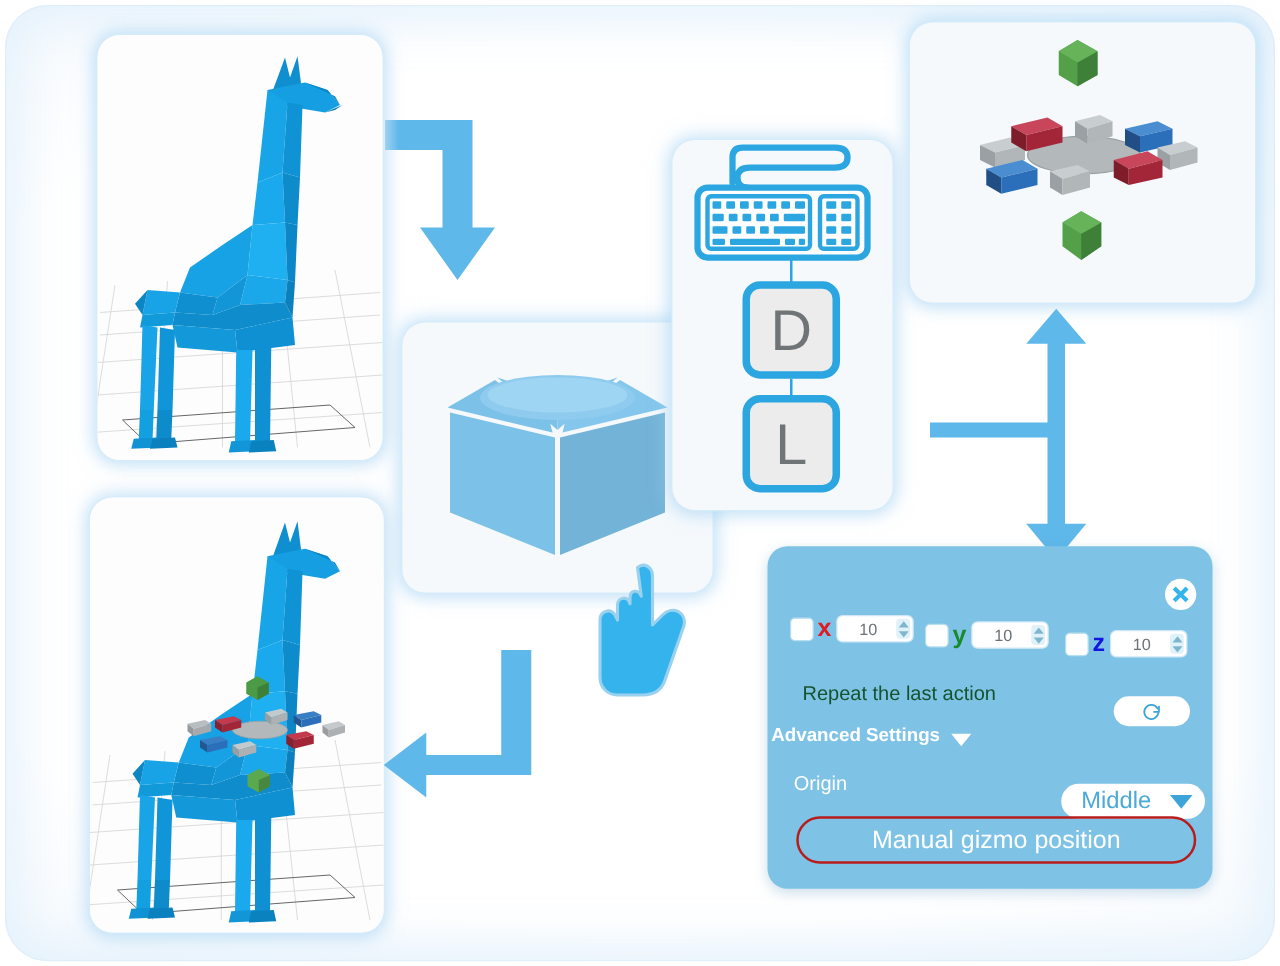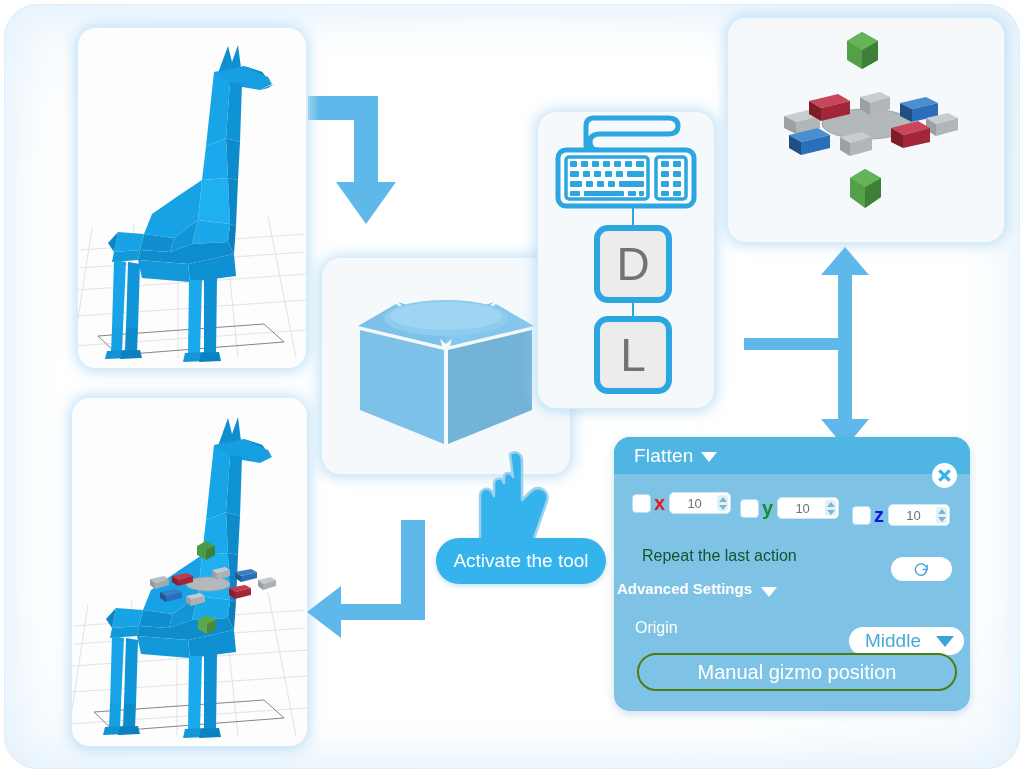--- a/index.html
+++ b/index.html
@@ -303,21 +303,21 @@
     margin-left: 8px;
   }
 
   #manual-gizmo-button {
     position: absolute;
     left: 23px;
     top: 216px;
     width: 320px;
     height: 38px;
     border-radius: 19px;
-    border: 2px solid #4d7c0f;
+    border: 2px solid #b91c1c;
     box-sizing: border-box;
     display: flex;
     align-items: center;
     justify-content: center;
     color: #ffffff;
     font-size: 20px;
   }
 </style>
 </head>
 <body>
@@ -654,28 +654,23 @@
     <path d="M103 2 L127 30 L79 30 Z" fill="#5fb8ea"></path>
     <path d="M103 203 L127 174 L79 174 Z" fill="#5fb8ea"></path>
   </svg>
 
   <svg id="hand-cursor" viewBox="0 0 92 110">
     <path d="M40 6 C45 2 52 5 52 13 L52 52 L60 44 C68 36 80 42 77 53 L62 96 C59 105 52 108 44 108
              L24 108 C16 108 10 102 10 94 L10 48 C10 41 18 38 22 44 L24 48 L24 36
              C24 30 32 28 34 35 L34 30 C34 24 41 23 43 29 Z" fill="#35b3ec" stroke="#9ad1ef" stroke-width="2.5" stroke-linejoin="round"></path>
   </svg>
 
-  <div id="activate-btn">Activate the tool</div>
 
   <div id="flatten-panel">
 
-    <div id="panel-titlebar">
-      <span id="panel-title">Flatten</span>
-      <span class="tri-down" id="panel-title-caret"></span>
-    </div>
 
     <div id="panel-close">
       <svg viewBox="0 0 24 24" width="19" height="19">
         <path d="M7 4 L12 9 L17 4 L20 7 L15 12 L20 17 L17 20 L12 15 L7 20 L4 17 L9 12 L4 7 Z" fill="#35b3ec"></path>
       </svg>
     </div>
 
     <div id="axis-row">
 
       <div class="axis-group" id="axis-x">

